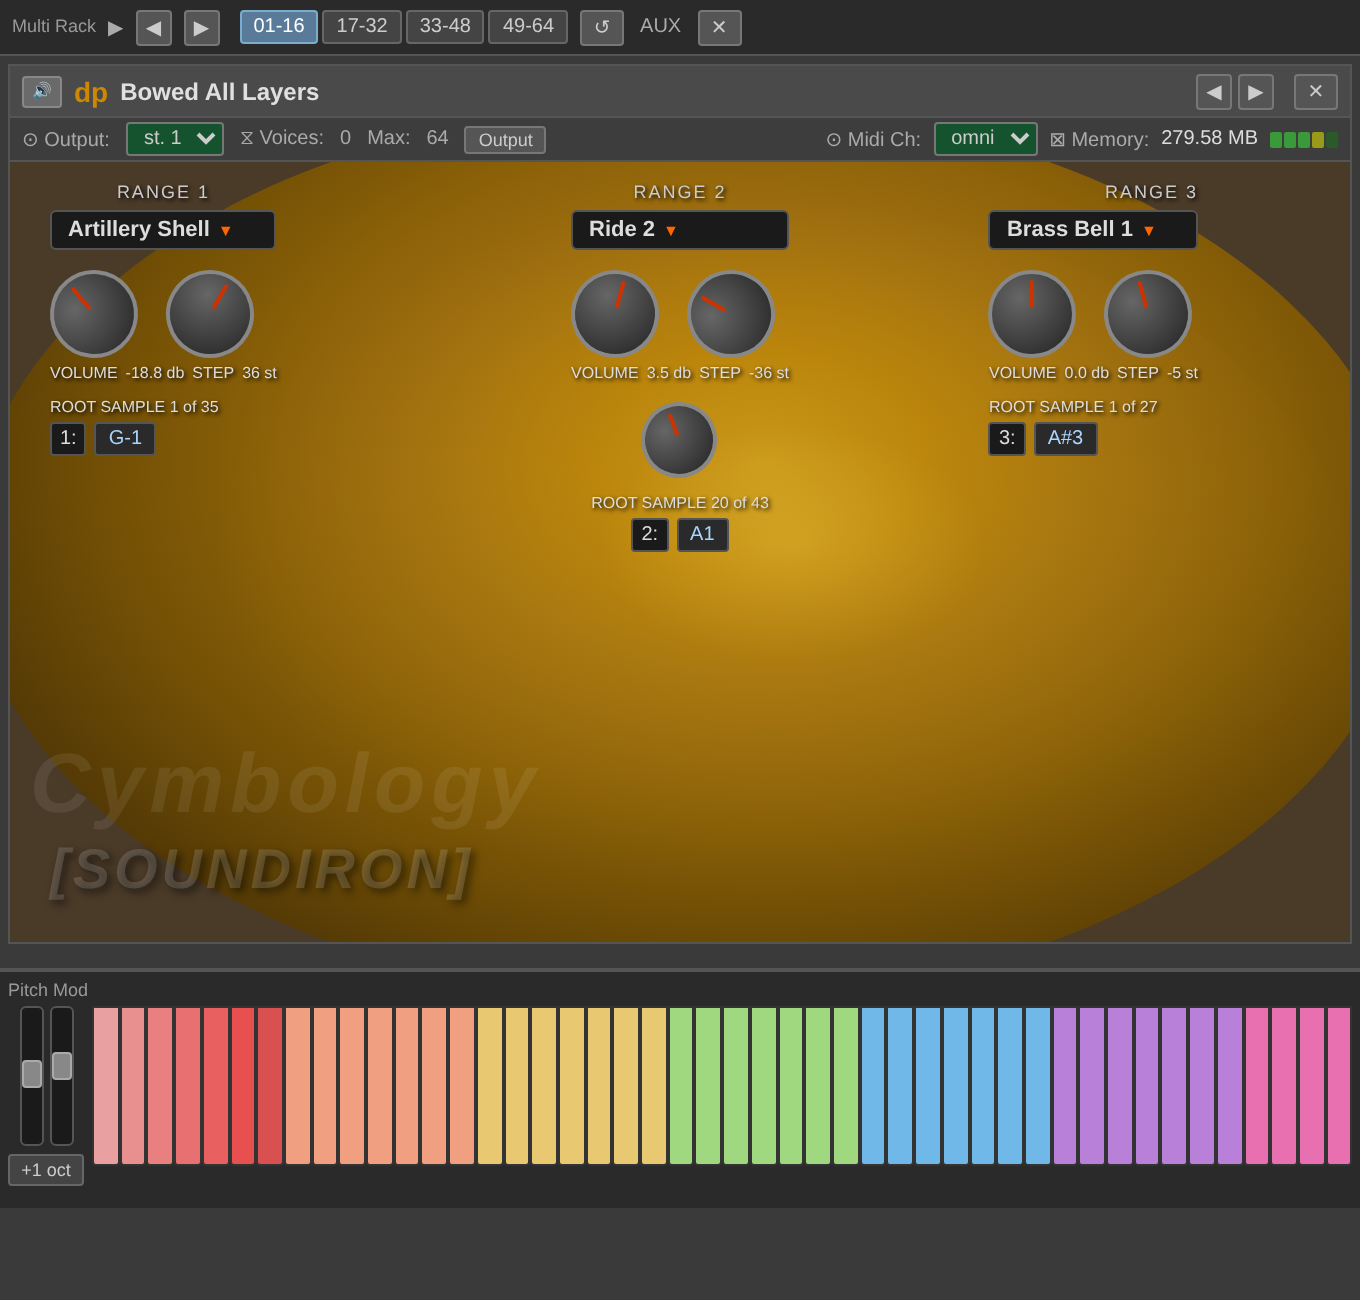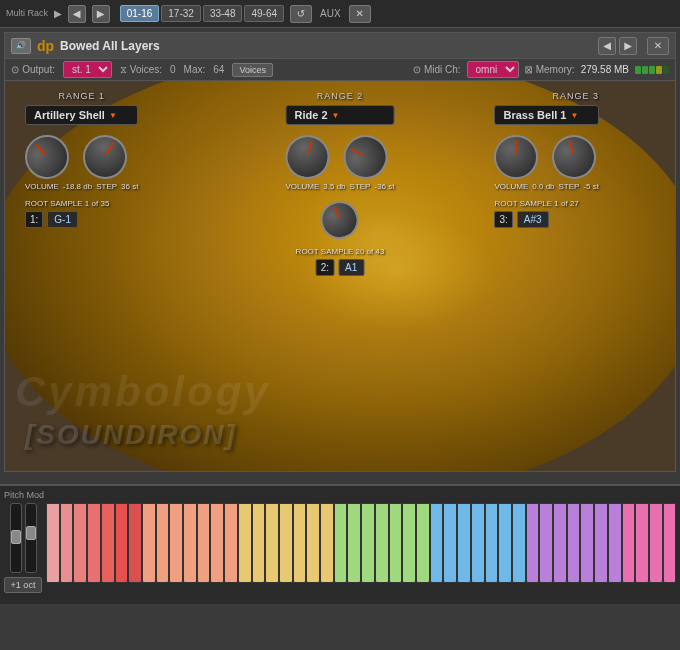--- a/index.html
+++ b/index.html
@@ -113,21 +113,21 @@
       display: flex;
       align-items: center;
       background: #3d3d3d;
       border-bottom: 1px solid #555;
       height: 22px;
       padding: 0 6px;
       gap: 8px;
     }
     .sub-label { font-size: 10px; color: #aaa; }
     .sub-select {
-      background: #be185d;
+      background: #14532d;
       border: 1px solid #777;
       color: #ccc;
       padding: 1px 4px;
       font-size: 10px;
       border-radius: 2px;
       cursor: pointer;
     }
     .tune-knob {
       width: 32px;
       height: 32px;
@@ -414,21 +414,21 @@
     <div class="sub-header">
       <span class="sub-label">⊙ Output:</span>
       <select class="sub-select">
         <option>st. 1</option>
       </select>
       <div class="voices-info">
         <span>⧖ Voices:</span>
         <span>0</span>
         <span>Max:</span>
         <span>64</span>
-        <button style="background:#555;border:1px solid #777;color:#ccc;padding:1px 6px;font-size:9px;cursor:pointer;border-radius:2px;">Voices</button>
+        <button style="background:#555;border:1px solid #777;color:#ccc;padding:1px 6px;font-size:9px;cursor:pointer;border-radius:2px;">Output</button>
       </div>
       <div style="margin-left:auto;display:flex;align-items:center;gap:6px;">
         <span class="sub-label">⊙ Midi Ch:</span>
         <select class="sub-select">
           <option>omni</option>
         </select>
         <span class="sub-label">⊠ Memory:</span>
         <span style="color:#ddd;font-size:10px;">279.58 MB</span>
         <div class="mini-meter">
           <div class="meter-seg on"></div>

